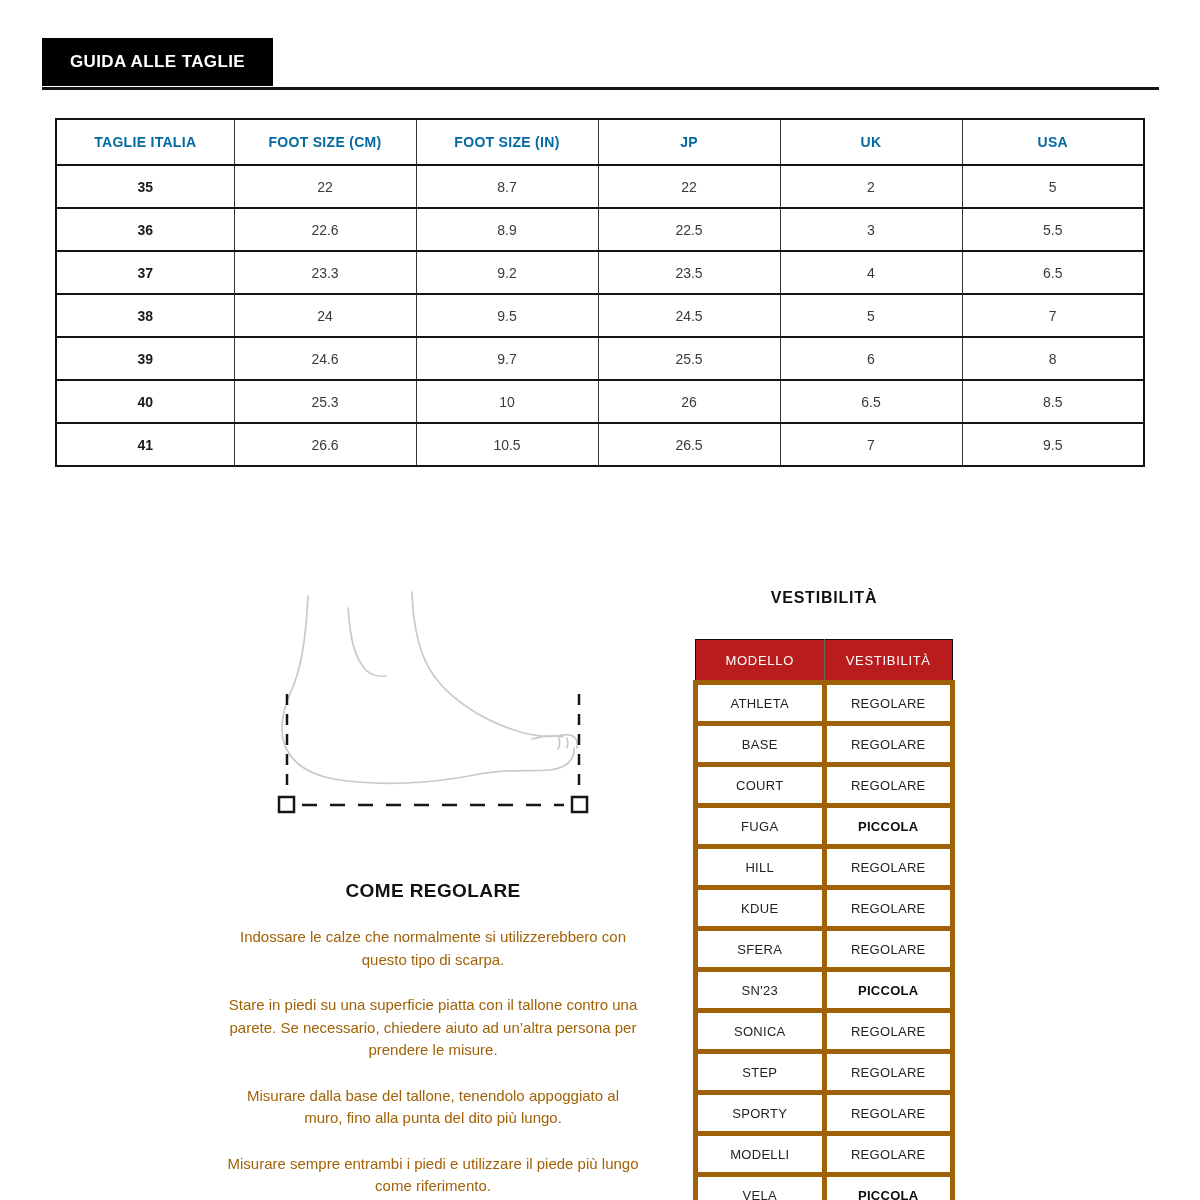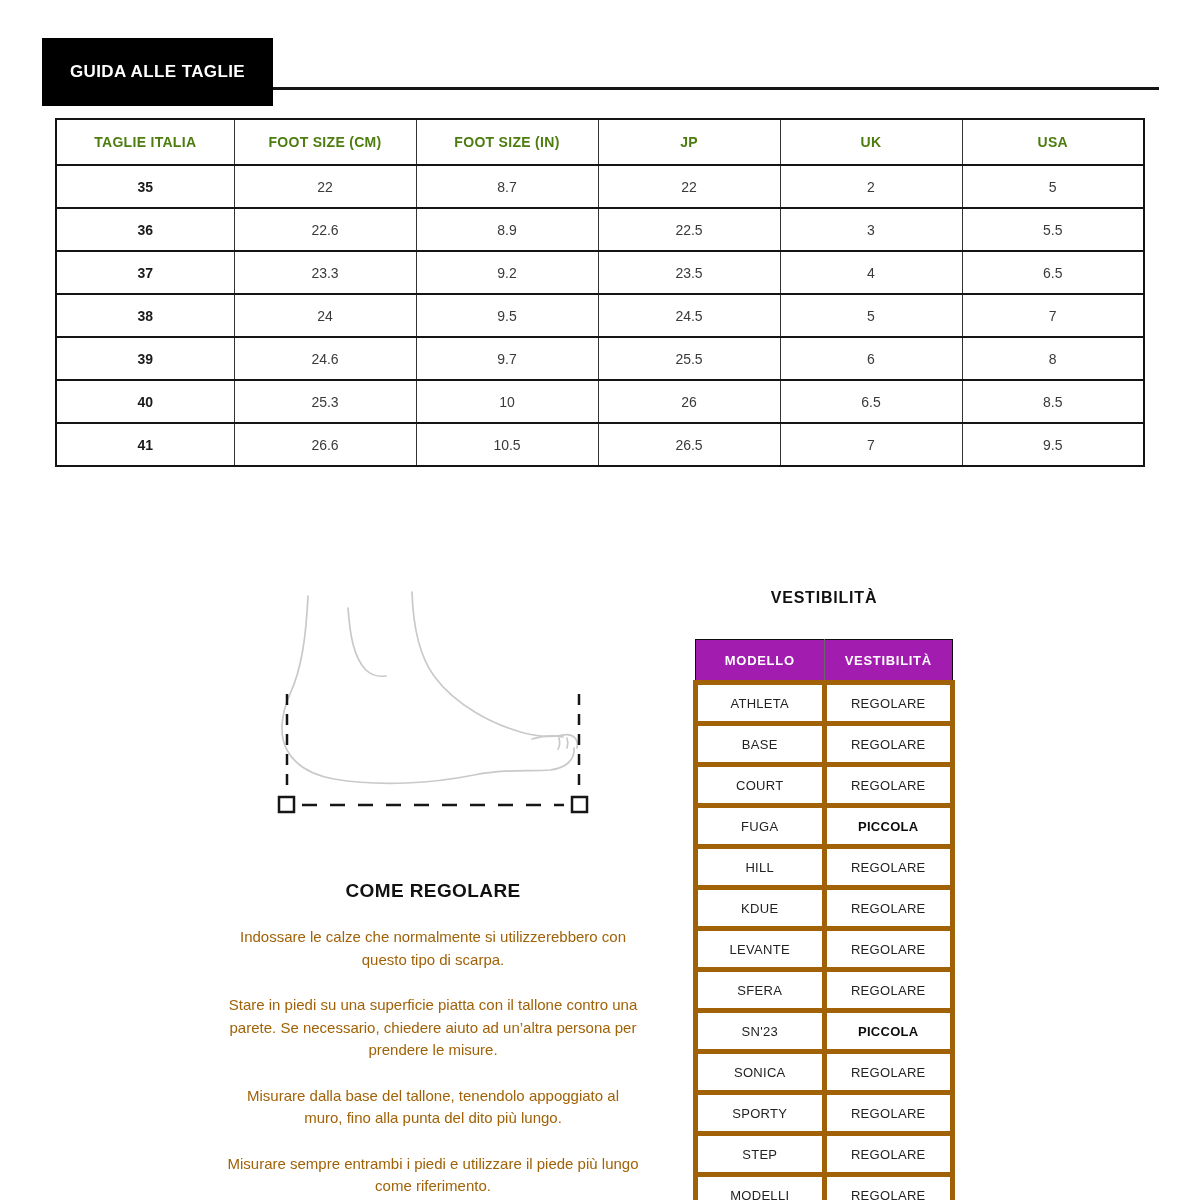--- a/index.html
+++ b/index.html
@@ -1,29 +1,29 @@
 <!DOCTYPE html>
 <html><head>
 <meta charset="utf-8">
 <style>
   html,body { margin:0; padding:0; background:#ffffff; font-family:"Liberation Sans", sans-serif; }
   #page { position:relative; width:1200px; height:1200px; background:#ffffff; overflow:hidden; }
 
   
   .guide-rule { position:absolute; left:42px; top:87px; width:1117px; height:3px; background:#141414; }
-  .guide-tab { position:absolute; left:42px; top:38px; width:231px; height:68px; background:#000;
+  .guide-tab { position:absolute; left:42px; top:38px; width:231px; height:48px; background:#000;
                color:#fff; display:flex; align-items:center; justify-content:center;
                font-size:17px; font-weight:600; letter-spacing:0.4px; }
 
   
   .size-table { position:absolute; left:55px; top:118px; width:1090px; border-collapse:collapse; table-layout:fixed; }
   .size-table th, .size-table td { border:1px solid #333; border-top:2px solid #141414; border-bottom:2px solid #141414;
                text-align:center; padding:0; }
   .size-table { border:2px solid #141414; }
-  .size-table th { height:44px; font-size:14px; font-weight:700; color:#4d7c0f; letter-spacing:0.3px; }
+  .size-table th { height:44px; font-size:14px; font-weight:700; color:#0369a1; letter-spacing:0.3px; }
   .size-table td { height:41px; font-size:14px; color:#3a3a3a; }
   .size-table td.itcol { font-weight:700; color:#1a1a1a; }
   .size-table col.c0 { width:178px; }
 
   
   .banner { position:absolute; left:232px; top:482px; width:733px; height:62px; background:#0c0c0c;
             color:#fff; display:flex; align-items:center; justify-content:center;
             font-size:20px; font-weight:700; letter-spacing:0.4px; }
 
   
@@ -31,21 +31,21 @@
 
   
   .measure-block { position:absolute; left:226px; top:880px; width:414px; text-align:center; }
   .measure-title { font-size:19px; font-weight:700; color:#111; letter-spacing:0.4px; margin:0 0 24px 0; }
   .measure-block p { font-size:15px; color:#a16207; line-height:1.5; margin:0 0 23px 0; }
 
   
   .fit-title { position:absolute; left:693px; top:589px; width:262px; text-align:center;
                font-size:16px; font-weight:700; color:#111; letter-spacing:0.8px; }
   .fit-table { position:absolute; left:693px; top:639px; width:262px; border-collapse:collapse; table-layout:fixed; }
-  .fit-table th { background:#a21caf; color:#fff; height:38px; font-size:13px; font-weight:700;
+  .fit-table th { background:#b91c1c; color:#fff; height:38px; font-size:13px; font-weight:400;
                   letter-spacing:0.7px; border:1px solid #0c0c0c; }
   .fit-table th:first-child { border-right:1px solid #666; }
   .fit-table td { border:5px solid #a16207; height:34px; text-align:center; font-size:13px; color:#232323; letter-spacing:0.3px; }
   .fit-table td.fit-bold { font-weight:700; color:#0c0c0c; }
 </style>
 </head>
 <body>
 
 <div id="page">
 
@@ -191,41 +191,37 @@
       </tr>
       <tr>
         <td>HILL</td>
         <td>REGOLARE</td>
       </tr>
       <tr>
         <td>KDUE</td>
         <td>REGOLARE</td>
       </tr>
       <tr>
-        <td>LEVANTE</td>
-        <td>REGOLARE</td>
-      </tr>
-      <tr>
         <td>SFERA</td>
         <td>REGOLARE</td>
       </tr>
       <tr>
         <td>SN'23</td>
         <td class="fit-bold">PICCOLA</td>
       </tr>
       <tr>
         <td>SONICA</td>
         <td>REGOLARE</td>
       </tr>
       <tr>
+        <td>STEP</td>
+        <td>REGOLARE</td>
+      </tr>
+      <tr>
         <td>SPORTY</td>
-        <td>REGOLARE</td>
-      </tr>
-      <tr>
-        <td>STEP</td>
         <td>REGOLARE</td>
       </tr>
       <tr>
         <td>MODELLI</td>
         <td>REGOLARE</td>
       </tr>
       <tr>
         <td>VELA</td>
         <td class="fit-bold">PICCOLA</td>
       </tr>

